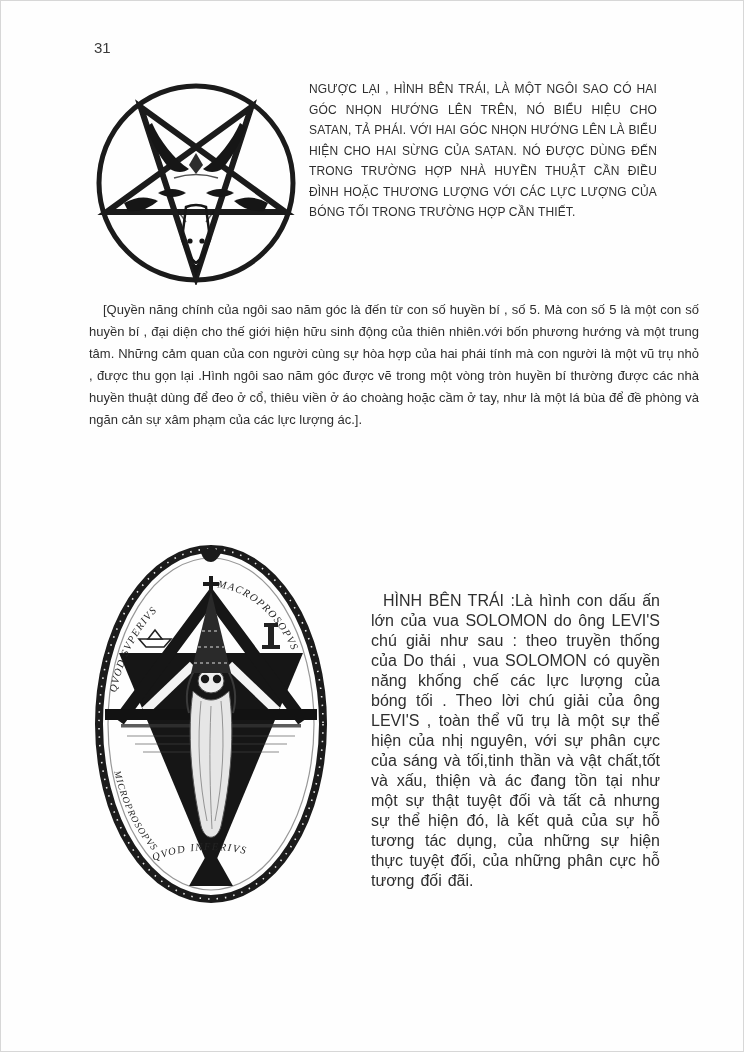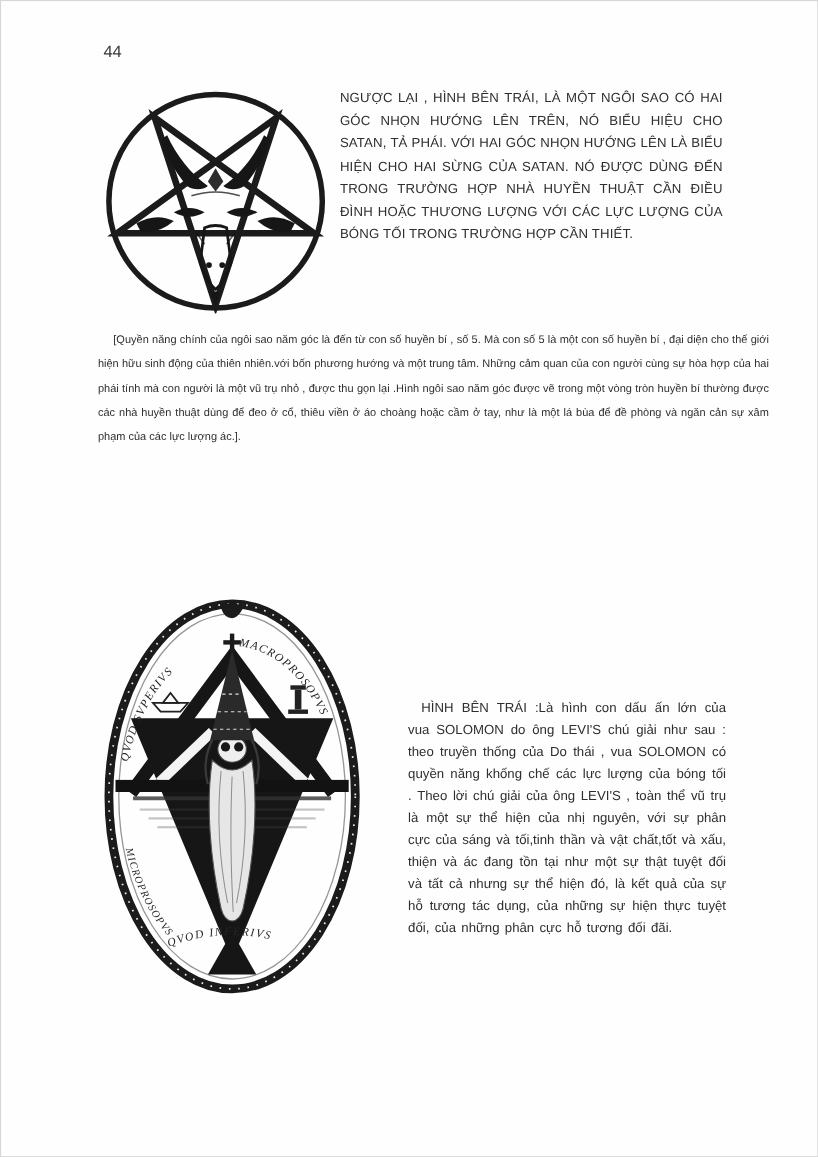--- a/index.html
+++ b/index.html
@@ -23,44 +23,44 @@
     color:#2e2e2e;
     white-space:normal;
   }
   .para-top{
     left:308px;top:78px;width:348px;
     font-size:12px;line-height:20.5px;
     letter-spacing:0.15px;
   }
   .para-mid{
     left:88px;top:298px;width:610px;
-    font-size:10px;line-height:22px;
+    font-size:13px;line-height:22px;
     text-indent:14px;
   }
   .para-bottom{
-    left:370px;top:632px;width:289px;
-    font-size:12px;line-height:20px;
+    left:370px;top:590px;width:289px;
+    font-size:16px;line-height:20px;
     text-indent:12px;
     word-spacing:1.5px;
   }
   .figure{position:absolute;}
   .fig-pentagram{left:93px;top:80px;width:204px;height:204px;}
   .fig-seal{left:90px;top:540px;width:240px;height:365px;}
   .seal-arc-text{
     font-family:"Liberation Serif", serif;
     font-style:italic;
     fill:#262626;
   }
 </style>
 </head>
 <body>
 
 <div class="page">
 
-  <div class="page-number">44</div>
+  <div class="page-number">31</div>
 
   <svg class="figure fig-pentagram" viewBox="0 0 204 204" aria-hidden="true">
     <g stroke="#1b1b1b" fill="none">
       <circle cx="102" cy="102" r="97" stroke-width="5"></circle>
       <path d="M102,196 L157.3,26 L12.6,131 L191.4,131 L46.7,26 Z" stroke-width="6" stroke-linejoin="miter"></path>
     </g>
     <g fill="#161616" stroke="none">
       <path d="M58,42 C66,60 80,78 95,88 C90,92 82,92 76,88 C64,74 56,58 52,46 Z"></path>
       <path d="M146,42 C138,60 124,78 109,88 C114,92 122,92 128,88 C140,74 148,58 152,46 Z"></path>
       <path d="M95,84 L102,72 L109,84 L102,93 Z" opacity="0.9"></path>

